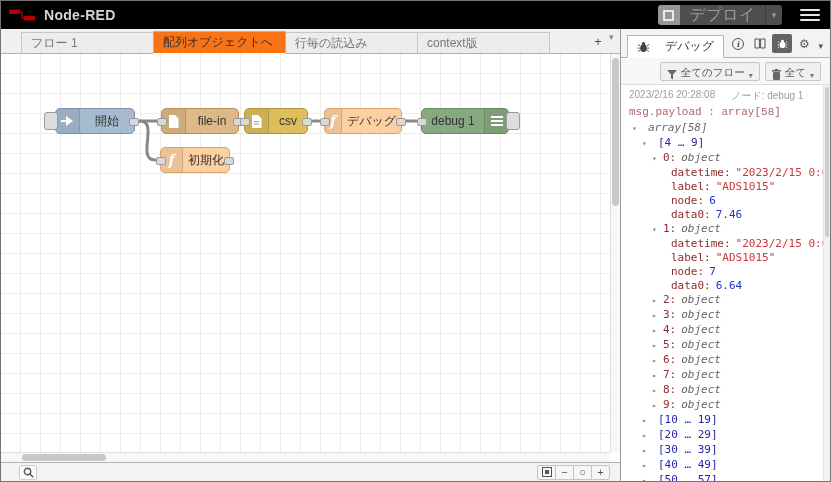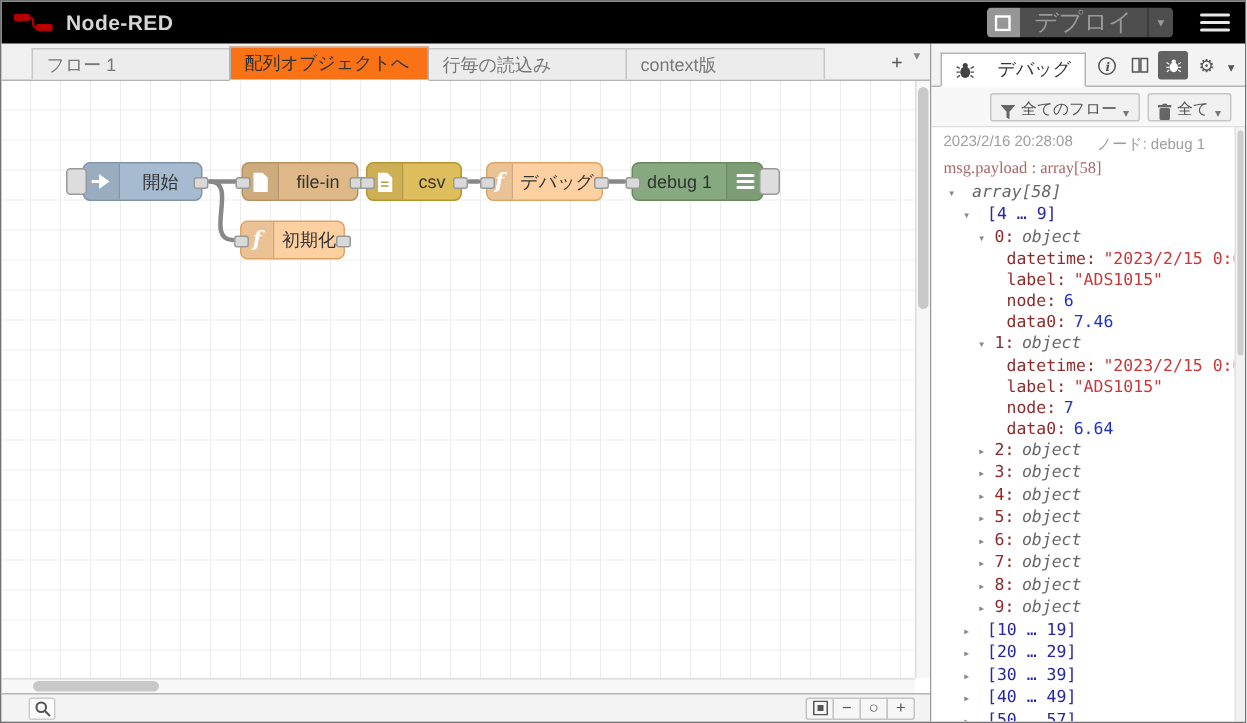--- a/index.html
+++ b/index.html
@@ -79,21 +79,21 @@
   .sb-filter { height:27px; background:#f7f7f7; border-bottom:1px solid #ddd; display:flex; align-items:center; justify-content:flex-end; gap:5px; padding:0 9px; }
   .filter-btn { height:19px; display:flex; align-items:flex-end; gap:4px; padding:0 6px; background:#f0f0f0; border:1px solid #c6c6c6; border-radius:2px; font-size:10.5px; color:#555; cursor:pointer; white-space:nowrap; }
   .filter-caret { font-size:8px; color:#777; }
 
   .sb-content { position:absolute; top:56px; bottom:0; left:0; right:7px; overflow:hidden; background:#fff; }
   .sb-scroll { position:absolute; top:56px; bottom:0; right:0; width:7px; background:#f2f2f2; border-left:1px solid #e3e3e3; }
   .sb-scroll .thumb { position:absolute; top:2px; left:1px; width:4px; height:150px; background:#ccc; border-radius:2px; }
 
   .msg { border-bottom:1px solid #e6e6e6; padding:4px 4px 5px 8px; }
   .msg-meta { display:flex; gap:16px; font-size:10px; color:#9d9d9d; padding-bottom:2px; white-space:nowrap; }
-  .msg-prop { font-family:Liberation Serif, serif; font-size:11px; color:#aa6666; padding:1px 0 3px; white-space:nowrap; }
+  .msg-prop { font-family:Liberation Mono, monospace; font-size:11px; color:#aa6666; padding:1px 0 3px; white-space:nowrap; }
   .msg-prop .summary { color:#aa6666; }
 
   .drow { font-family:"DejaVu Sans Mono","Liberation Mono",monospace; font-size:11px; line-height:14px; white-space:nowrap; color:#333; cursor:pointer; }
   .caret { display:inline-block; width:11px; color:#888; font-size:8px; }
   .dkey { color:#8f2a2a; margin-right:5px; }
   .t-string { color:#c93838; }
   .t-number { color:#2033c8; }
   .t-type { color:#666; font-style:italic; }
   .t-range { color:#2626a8; }
   .lvl0 { padding-left:3px; } .lvl1 { padding-left:13px; } .lvl2 { padding-left:23px; } .lvl3 { padding-left:31px; }

